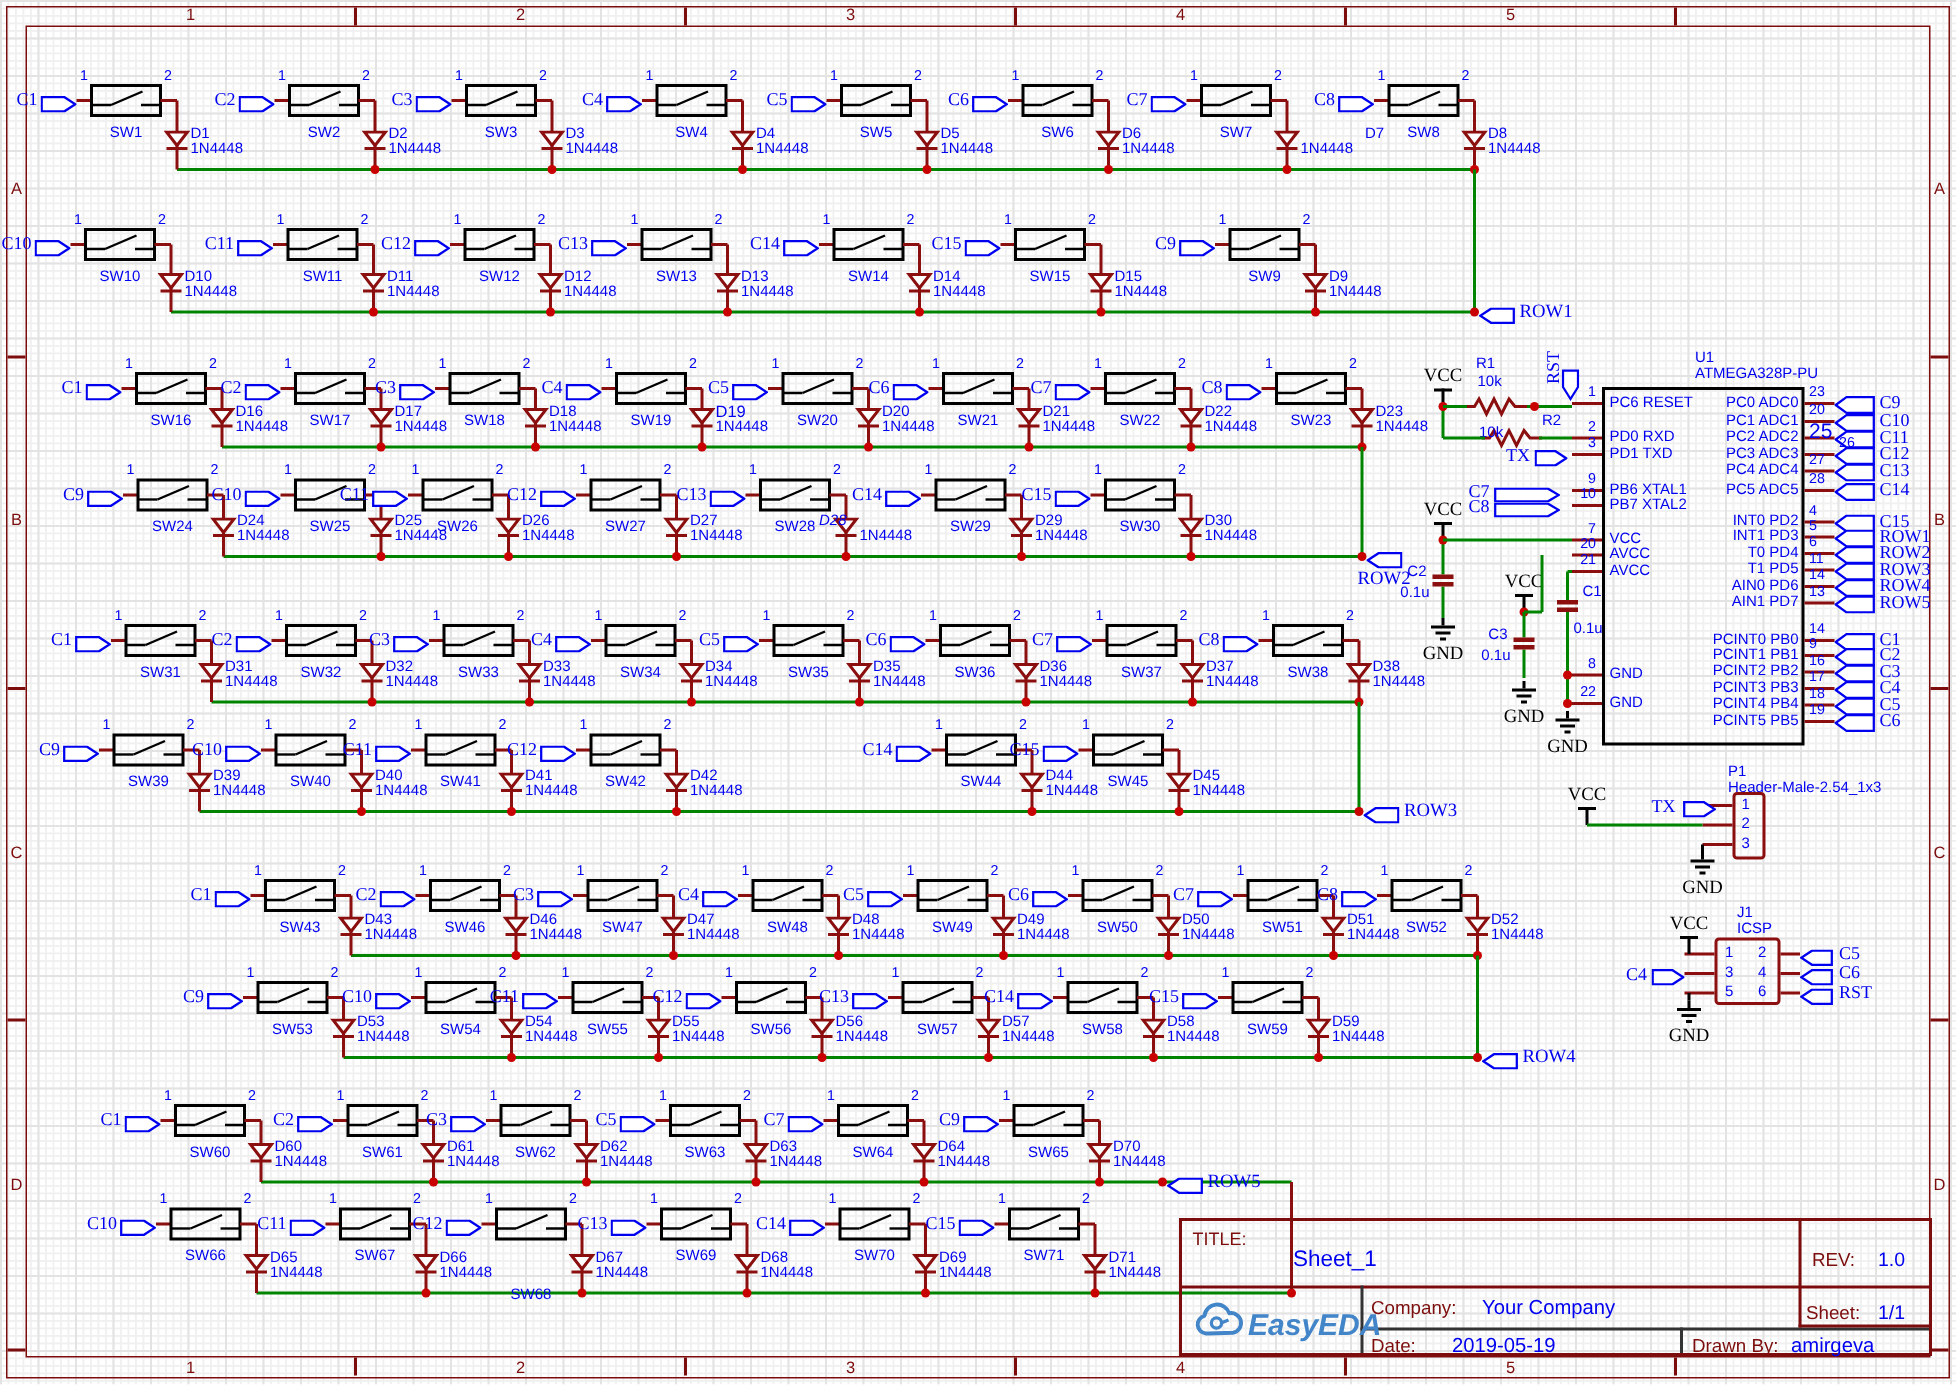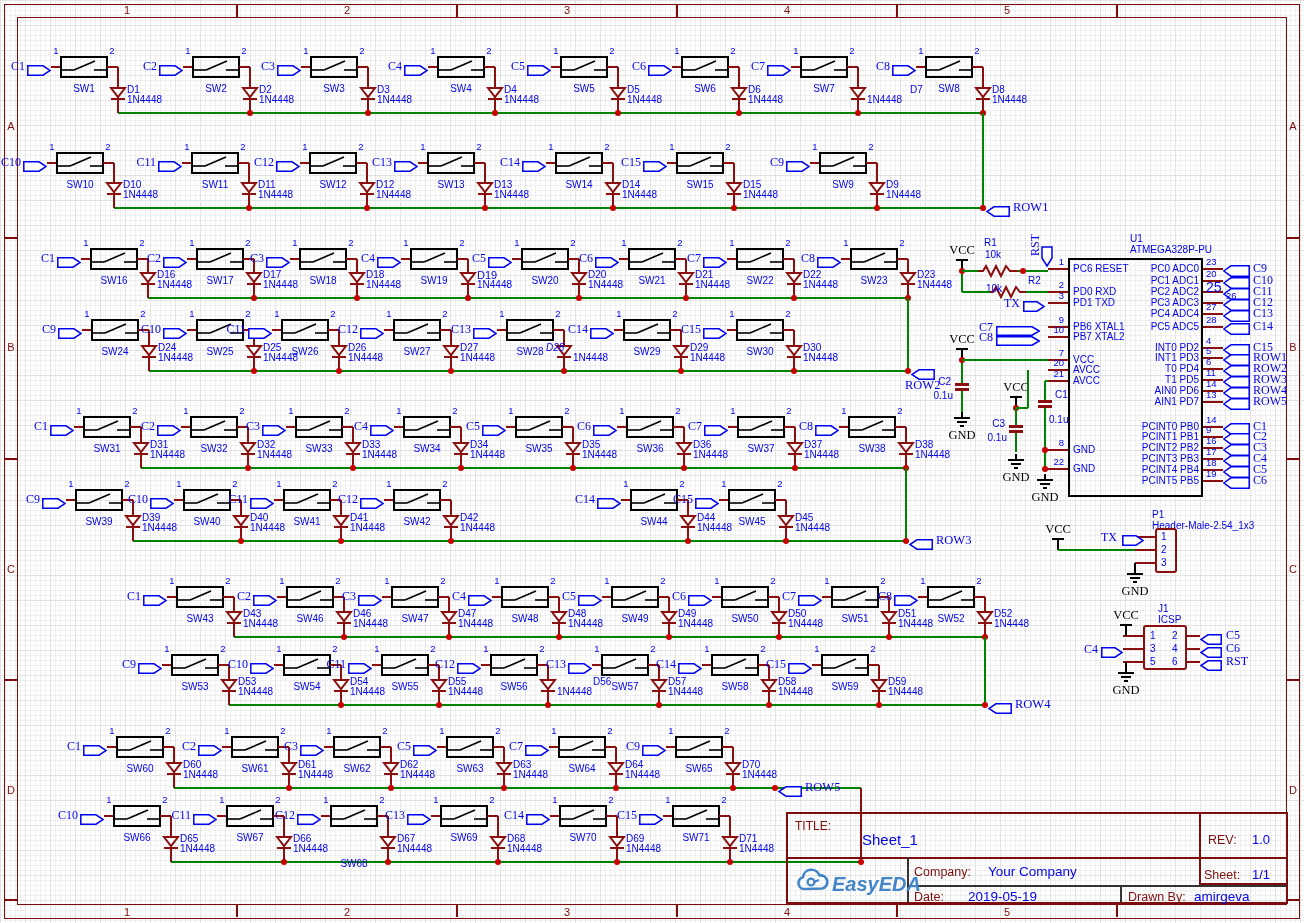--- a/index.html
+++ b/index.html
@@ -1368,21 +1368,21 @@
       </svg></div>
     <div class="t" style="left: 486px; top: 644px; font-size: 9.5px; color: rgb(0, 0, 240); transform: translateX(-50%);">1</div>
     <div class="t" style="left: 542px; top: 644px; font-size: 9.5px; color: rgb(0, 0, 240); transform: translateX(-50%);">2</div>
     <div class="wire" style="left: 537px; top: 664px; width: 11px; height: 2px; background: rgb(139, 15, 15);"></div>
     <div class="wire" style="left: 547px; top: 665px; width: 2px; height: 40px; background: rgb(139, 15, 15);"></div>
     <div style="position: absolute; left: 539px; top: 679px; width: 18px; height: 14px;"><svg width="18" height="14" viewBox="0 0 18 14">
         <path d="M2,1 L16,1 L9,10 Z" fill="#fff" stroke="#8b0f0f" stroke-width="2"></path>
   <line x1="2" y1="12" x2="16" y2="12" stroke="#8b0f0f" stroke-width="2"></line>
       </svg></div>
     <div class="t" style="left: 514px; top: 682px; font-size: 10px; color: rgb(0, 0, 240); transform: translateX(-50%);">SW56</div>
-    <div class="t" style="left: 557px; top: 677px; font-size: 10px; color: rgb(0, 0, 240); padding-left: 36px;">D56</div>
+    <div class="t" style="left: 557px; top: 677px; font-size: 10px; color: rgb(0, 0, 240);">D56</div>
     <div class="t" style="left: 557px; top: 687px; font-size: 10px; color: rgb(0, 0, 240);">1N4448</div>
     <div class="dot" style="left: 545px; top: 702px;"></div>
     <div class="t serif" style="left: 566px; top: 658px; font-size: 12px; color: rgb(0, 0, 240); transform: translateX(-100%);">C13</div>
     <div style="position: absolute; left: 568px; top: 659.5px; width: 24px; height: 11px;"><svg width="24" height="11" viewBox="0 0 24 11">
         <path d="M0.8,0.8 L16,0.8 L23.2,5.5 L16,10.2 L0.8,10.2 Z" fill="#fff" stroke="#0000f0" stroke-width="1.5"></path>
       </svg></div>
     <div class="wire" style="left: 592px; top: 664px; width: 10px; height: 2px; background: rgb(139, 15, 15);"></div>
     <div style="position: absolute; left: 600px; top: 653px; width: 50px; height: 24px;"><svg width="50" height="24" viewBox="0 0 50 24">
         <rect x="2" y="2" width="46" height="20" fill="none" stroke="#000" stroke-width="2"></rect>
   <line x1="2" y1="15" x2="15" y2="15" stroke="#000" stroke-width="1.6"></line>

